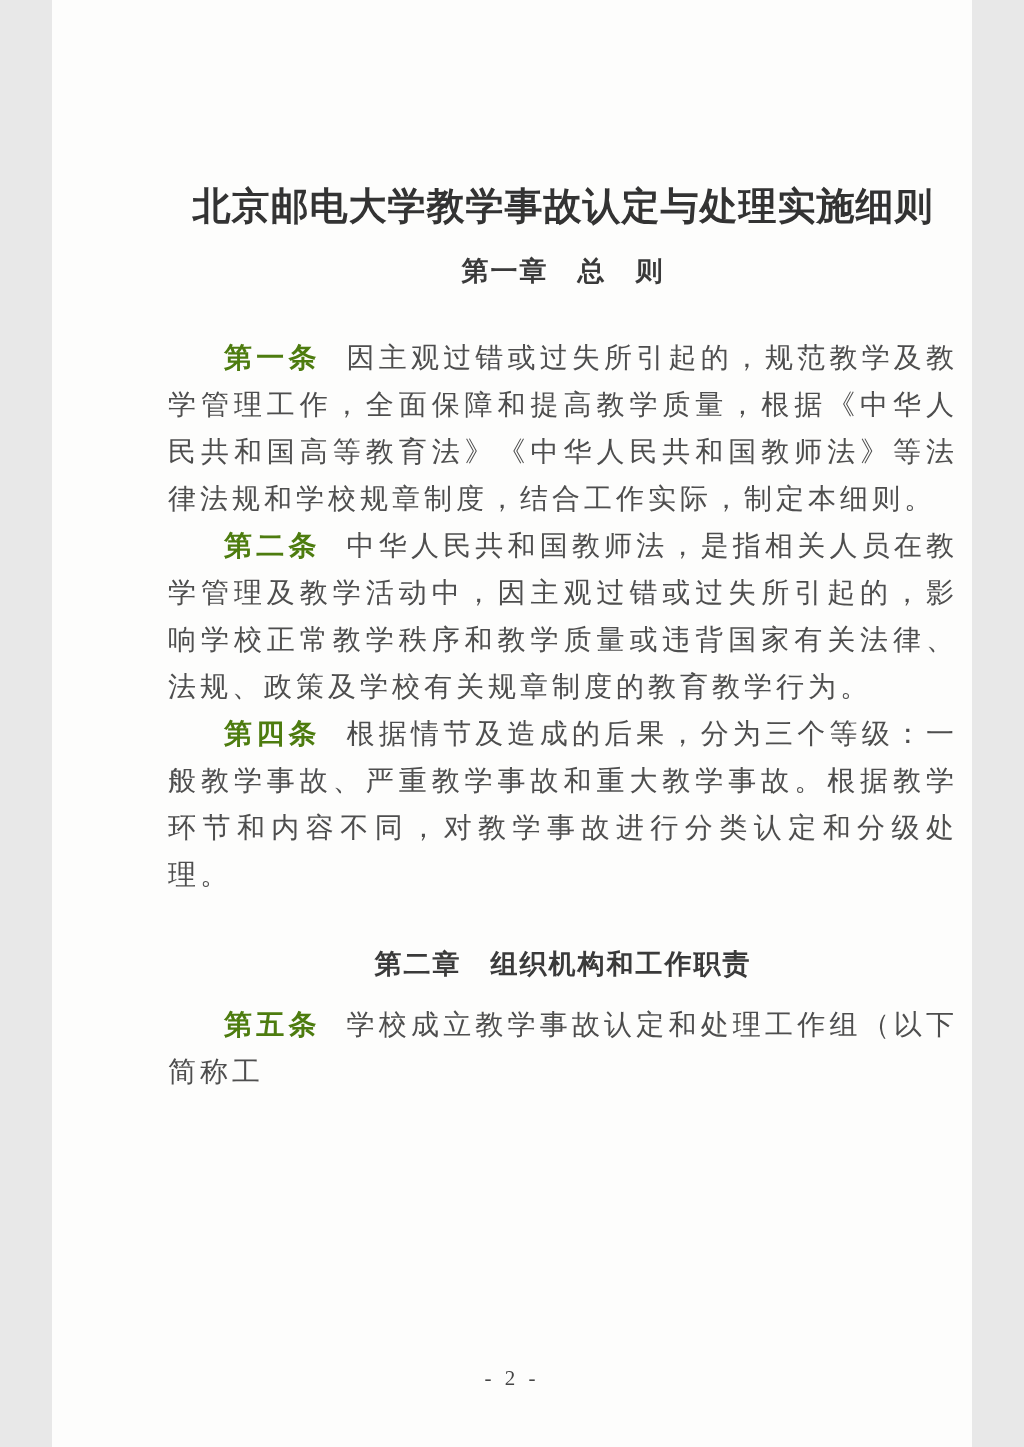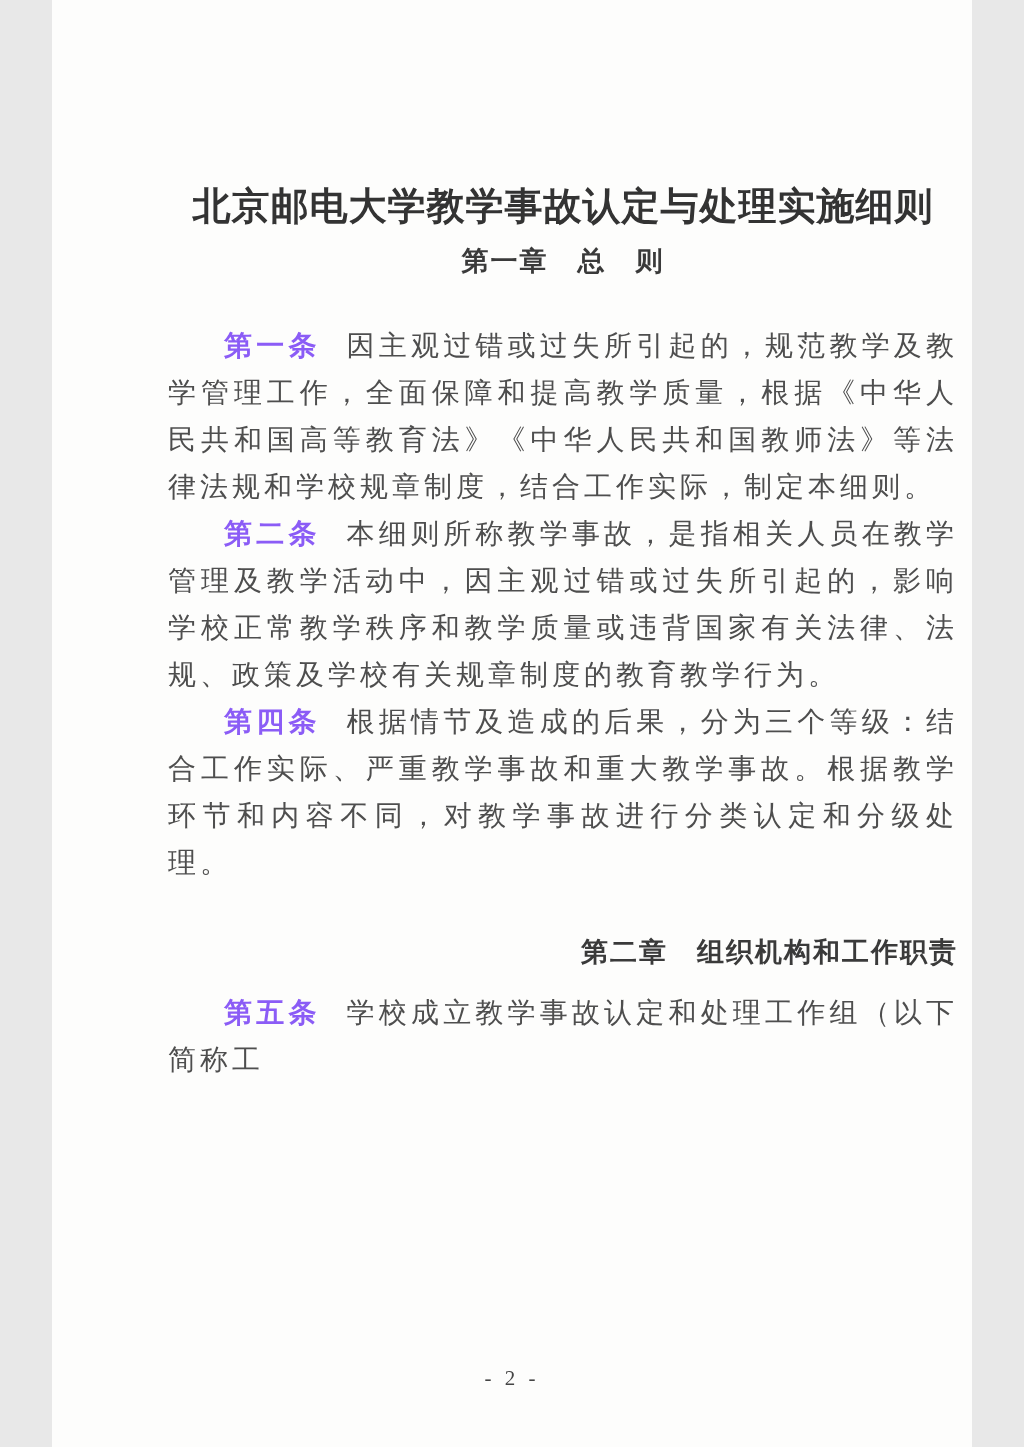--- a/index.html
+++ b/index.html
@@ -36,43 +36,43 @@
     margin: 32px 0 0 0;
     text-align: center;
     font-size: 27px;
     line-height: 34px;
     font-weight: bold;
     letter-spacing: 2px;
     color: #3a3a3a;
     font-family: "Liberation Sans", "DejaVu Sans", sans-serif;
   }
   .chapter.first {
-    margin-top: 16px;
+    margin-top: 28px;
+    font-family: Liberation Mono, monospace;
   }
   .chapter.second {
     margin-top: 49px;
-    text-align: right;
   }
   .articles {
     margin-top: 44px;
   }
   .article {
     margin: 0;
     font-size: 28px;
     line-height: 47px;
     letter-spacing: 4px;
     color: #4e4e4e;
     text-align: justify;
     text-indent: 56px;
     word-break: break-all;
   }
   .article .label {
     font-family: "Liberation Sans", "DejaVu Sans", sans-serif;
     font-weight: bold;
-    color: #8b5cf6;
+    color: #4d7c0f;
     margin-right: 26px;
   }
   .article.single {
     margin-top: 20px;
   }
   .footer {
     position: absolute;
     top: 1366px;
     left: 0;
     width: 100%;
@@ -89,24 +89,24 @@
 <div class="page">
   <div class="content">
 
     <h1 class="doc-title">北京邮电大学教学事故认定与处理实施细则</h1>
 
     <h2 class="chapter first">第一章　总　则</h2>
 
     <div class="articles">
       <p class="article"><span class="label">第一条</span><span class="text">因主观过错或过失所引起的，规范教学及教学管理工作，全面保障和提高教学质量，根据《中华人民共和国高等教育法》《中华人民共和国教师法》等法律法规和学校规章制度，结合工作实际，制定本细则。</span></p>
 
-      <p class="article"><span class="label">第二条</span><span class="text">本细则所称教学事故，是指相关人员在教学管理及教学活动中，因主观过错或过失所引起的，影响学校正常教学秩序和教学质量或违背国家有关法律、法规、政策及学校有关规章制度的教育教学行为。</span></p>
+      <p class="article"><span class="label">第二条</span><span class="text">中华人民共和国教师法，是指相关人员在教学管理及教学活动中，因主观过错或过失所引起的，影响学校正常教学秩序和教学质量或违背国家有关法律、法规、政策及学校有关规章制度的教育教学行为。</span></p>
 
 
-      <p class="article"><span class="label">第四条</span><span class="text">根据情节及造成的后果，分为三个等级：结合工作实际、严重教学事故和重大教学事故。根据教学环节和内容不同，对教学事故进行分类认定和分级处理。</span></p>
+      <p class="article"><span class="label">第四条</span><span class="text">根据情节及造成的后果，分为三个等级：一般教学事故、严重教学事故和重大教学事故。根据教学环节和内容不同，对教学事故进行分类认定和分级处理。</span></p>
     </div>
 
     <h2 class="chapter second">第二章　组织机构和工作职责</h2>
 
     <p class="article single"><span class="label">第五条</span><span class="text">学校成立教学事故认定和处理工作组（以下简称工</span></p>
 
   </div>
 
   <div class="footer">- 2 -</div>
 </div>

